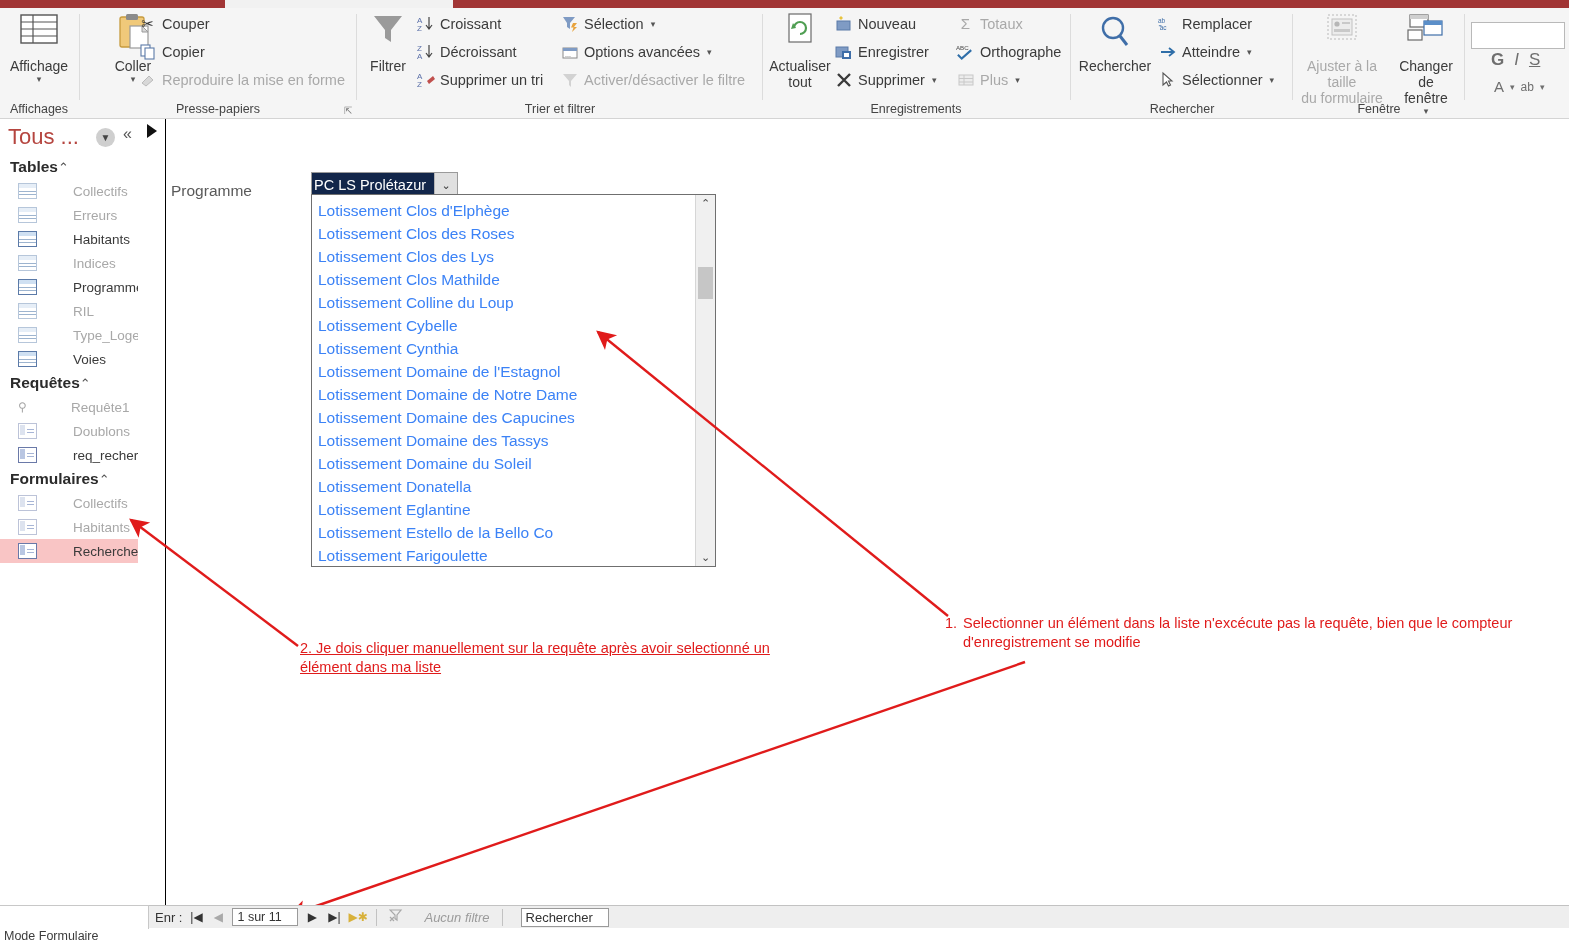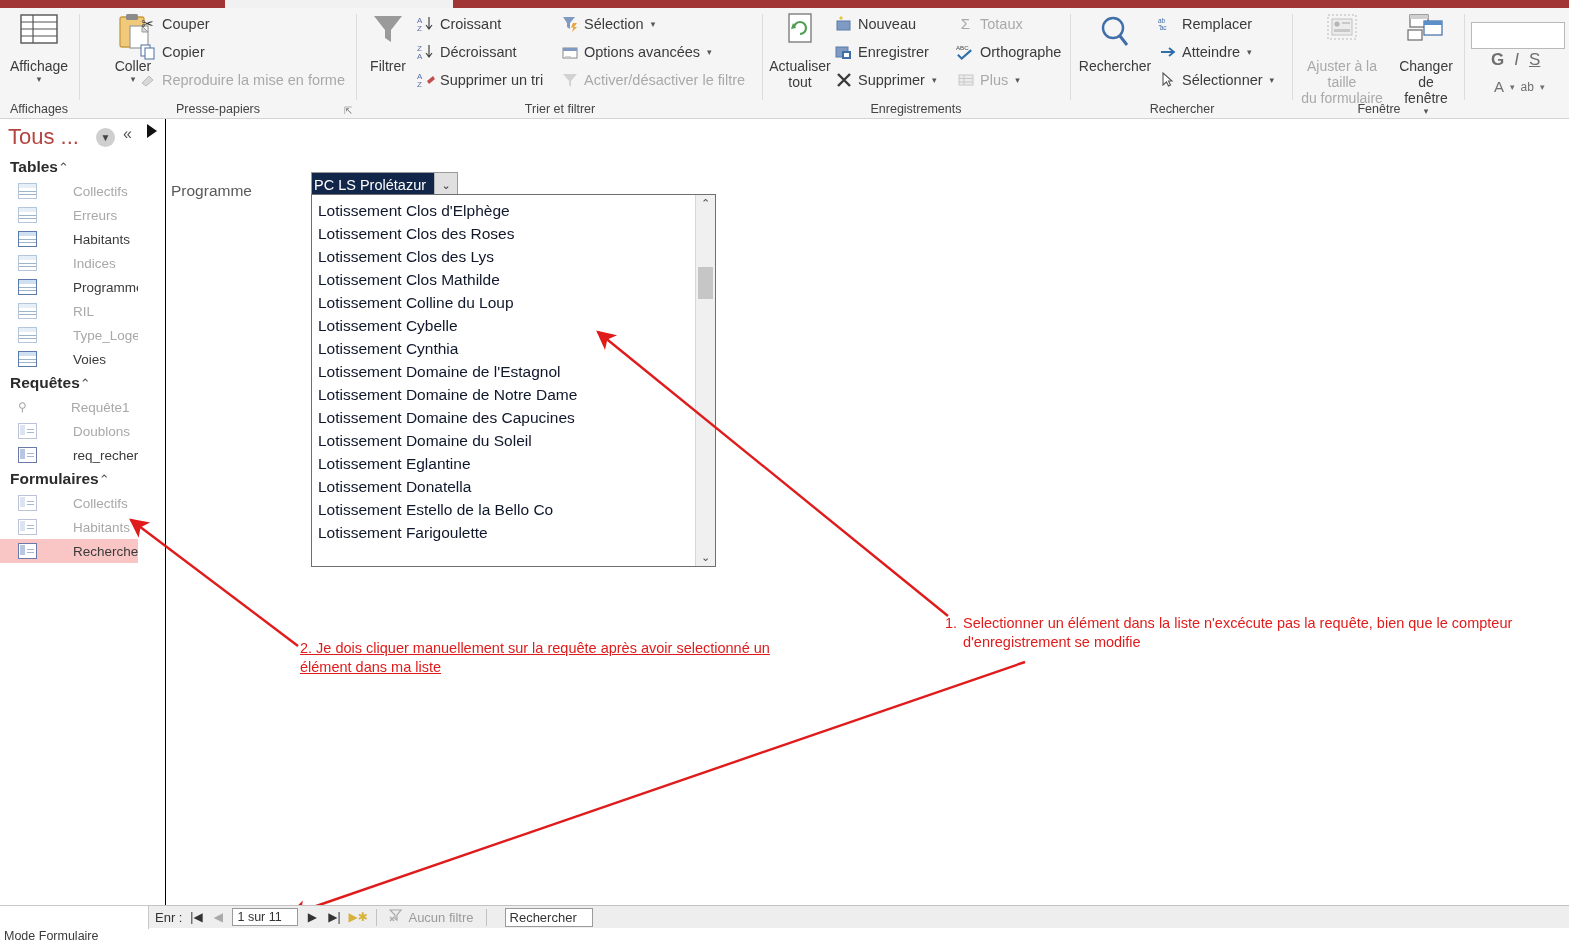--- a/index.html
+++ b/index.html
@@ -167,21 +167,21 @@
 
   .dropdown {
     position: absolute; left: 173px; top: 75px; width: 405px; height: 373px;
     background: #ffffff; border: 1px solid #6f6f6f; box-sizing: border-box;
     display: flex;
   }
   .dd-list {
     flex: 1; padding: 4px 0 0 4px; overflow: hidden;
   }
   .dd-item {
-    font-size: 15.5px; color: #0f172a; line-height: 23px;
+    font-size: 15.5px; color: #3b82f6; line-height: 23px;
     white-space: nowrap; padding-left: 2px;
   }
   .dd-scroll {
     width: 19px; background: #f0f0f0; border-left: 1px solid #d6d6d6;
     position: relative;
   }
   .dd-scroll .sb-up, .dd-scroll .sb-dn {
     position: absolute; left: 0; width: 100%; height: 17px;
     display: flex; align-items: center; justify-content: center;
     font-size: 11px; color: #4a4a4a;
@@ -220,21 +220,21 @@
   .recnav .nb.dis { color: #a9a9a9; }
   .recnav .posbox {
     width: 66px; height: 18px; background: #fff; border: 1px solid #9a9a9a;
     font-size: 12.5px; line-height: 17px; padding-left: 4px; box-sizing: border-box;
   }
   .recnav .newrec { color: #d8b13a; font-size: 12px; }
   .recnav .sep {
     width: 1px; height: 17px; background: #c2c2c2; margin: 0 6px;
   }
   .recnav .filter-state {
-    display: flex; align-items: center; gap: 4px; color: #9b9b9b; font-size: 13px;
+    display: flex; align-items: center; gap: 20px; color: #9b9b9b; font-size: 13px; font-style: italic;
   }
   .recnav .searchbox {
     width: 88px; height: 19px; background: #fff; border: 1px solid #9a9a9a;
     font-size: 13px; line-height: 18px; padding-left: 4px; box-sizing: border-box;
     color: #333; margin-left: 6px;
   }
 
   .statusbar {
     position: absolute; left: 0; top: 929px; width: 1569px; height: 15px;
     background: #ffffff; font-size: 12.5px; color: #3c3c3c;
@@ -648,23 +648,24 @@
         <div class="dd-item">Lotissement Clos d'Elphège</div>
         <div class="dd-item">Lotissement Clos des Roses</div>
         <div class="dd-item">Lotissement Clos des Lys</div>
         <div class="dd-item">Lotissement Clos Mathilde</div>
         <div class="dd-item">Lotissement Colline du Loup</div>
         <div class="dd-item">Lotissement Cybelle</div>
         <div class="dd-item">Lotissement Cynthia</div>
         <div class="dd-item">Lotissement Domaine de l'Estagnol</div>
         <div class="dd-item">Lotissement Domaine de Notre Dame</div>
         <div class="dd-item">Lotissement Domaine des Capucines</div>
+        <div class="dd-item">Lotissement Domaine des Tassys</div>
         <div class="dd-item">Lotissement Domaine du Soleil</div>
+        <div class="dd-item">Lotissement Donatella</div>
         <div class="dd-item">Lotissement Eglantine</div>
-        <div class="dd-item">Lotissement Donatella</div>
         <div class="dd-item">Lotissement Estello de la Bello Co</div>
         <div class="dd-item">Lotissement Farigoulette</div>
       </div>
       <div class="dd-scroll">
         <div class="sb-up">⌃</div>
         <div class="sb-thumb"></div>
         <div class="sb-dn">⌄</div>
       </div>
     </div>
   </div>

